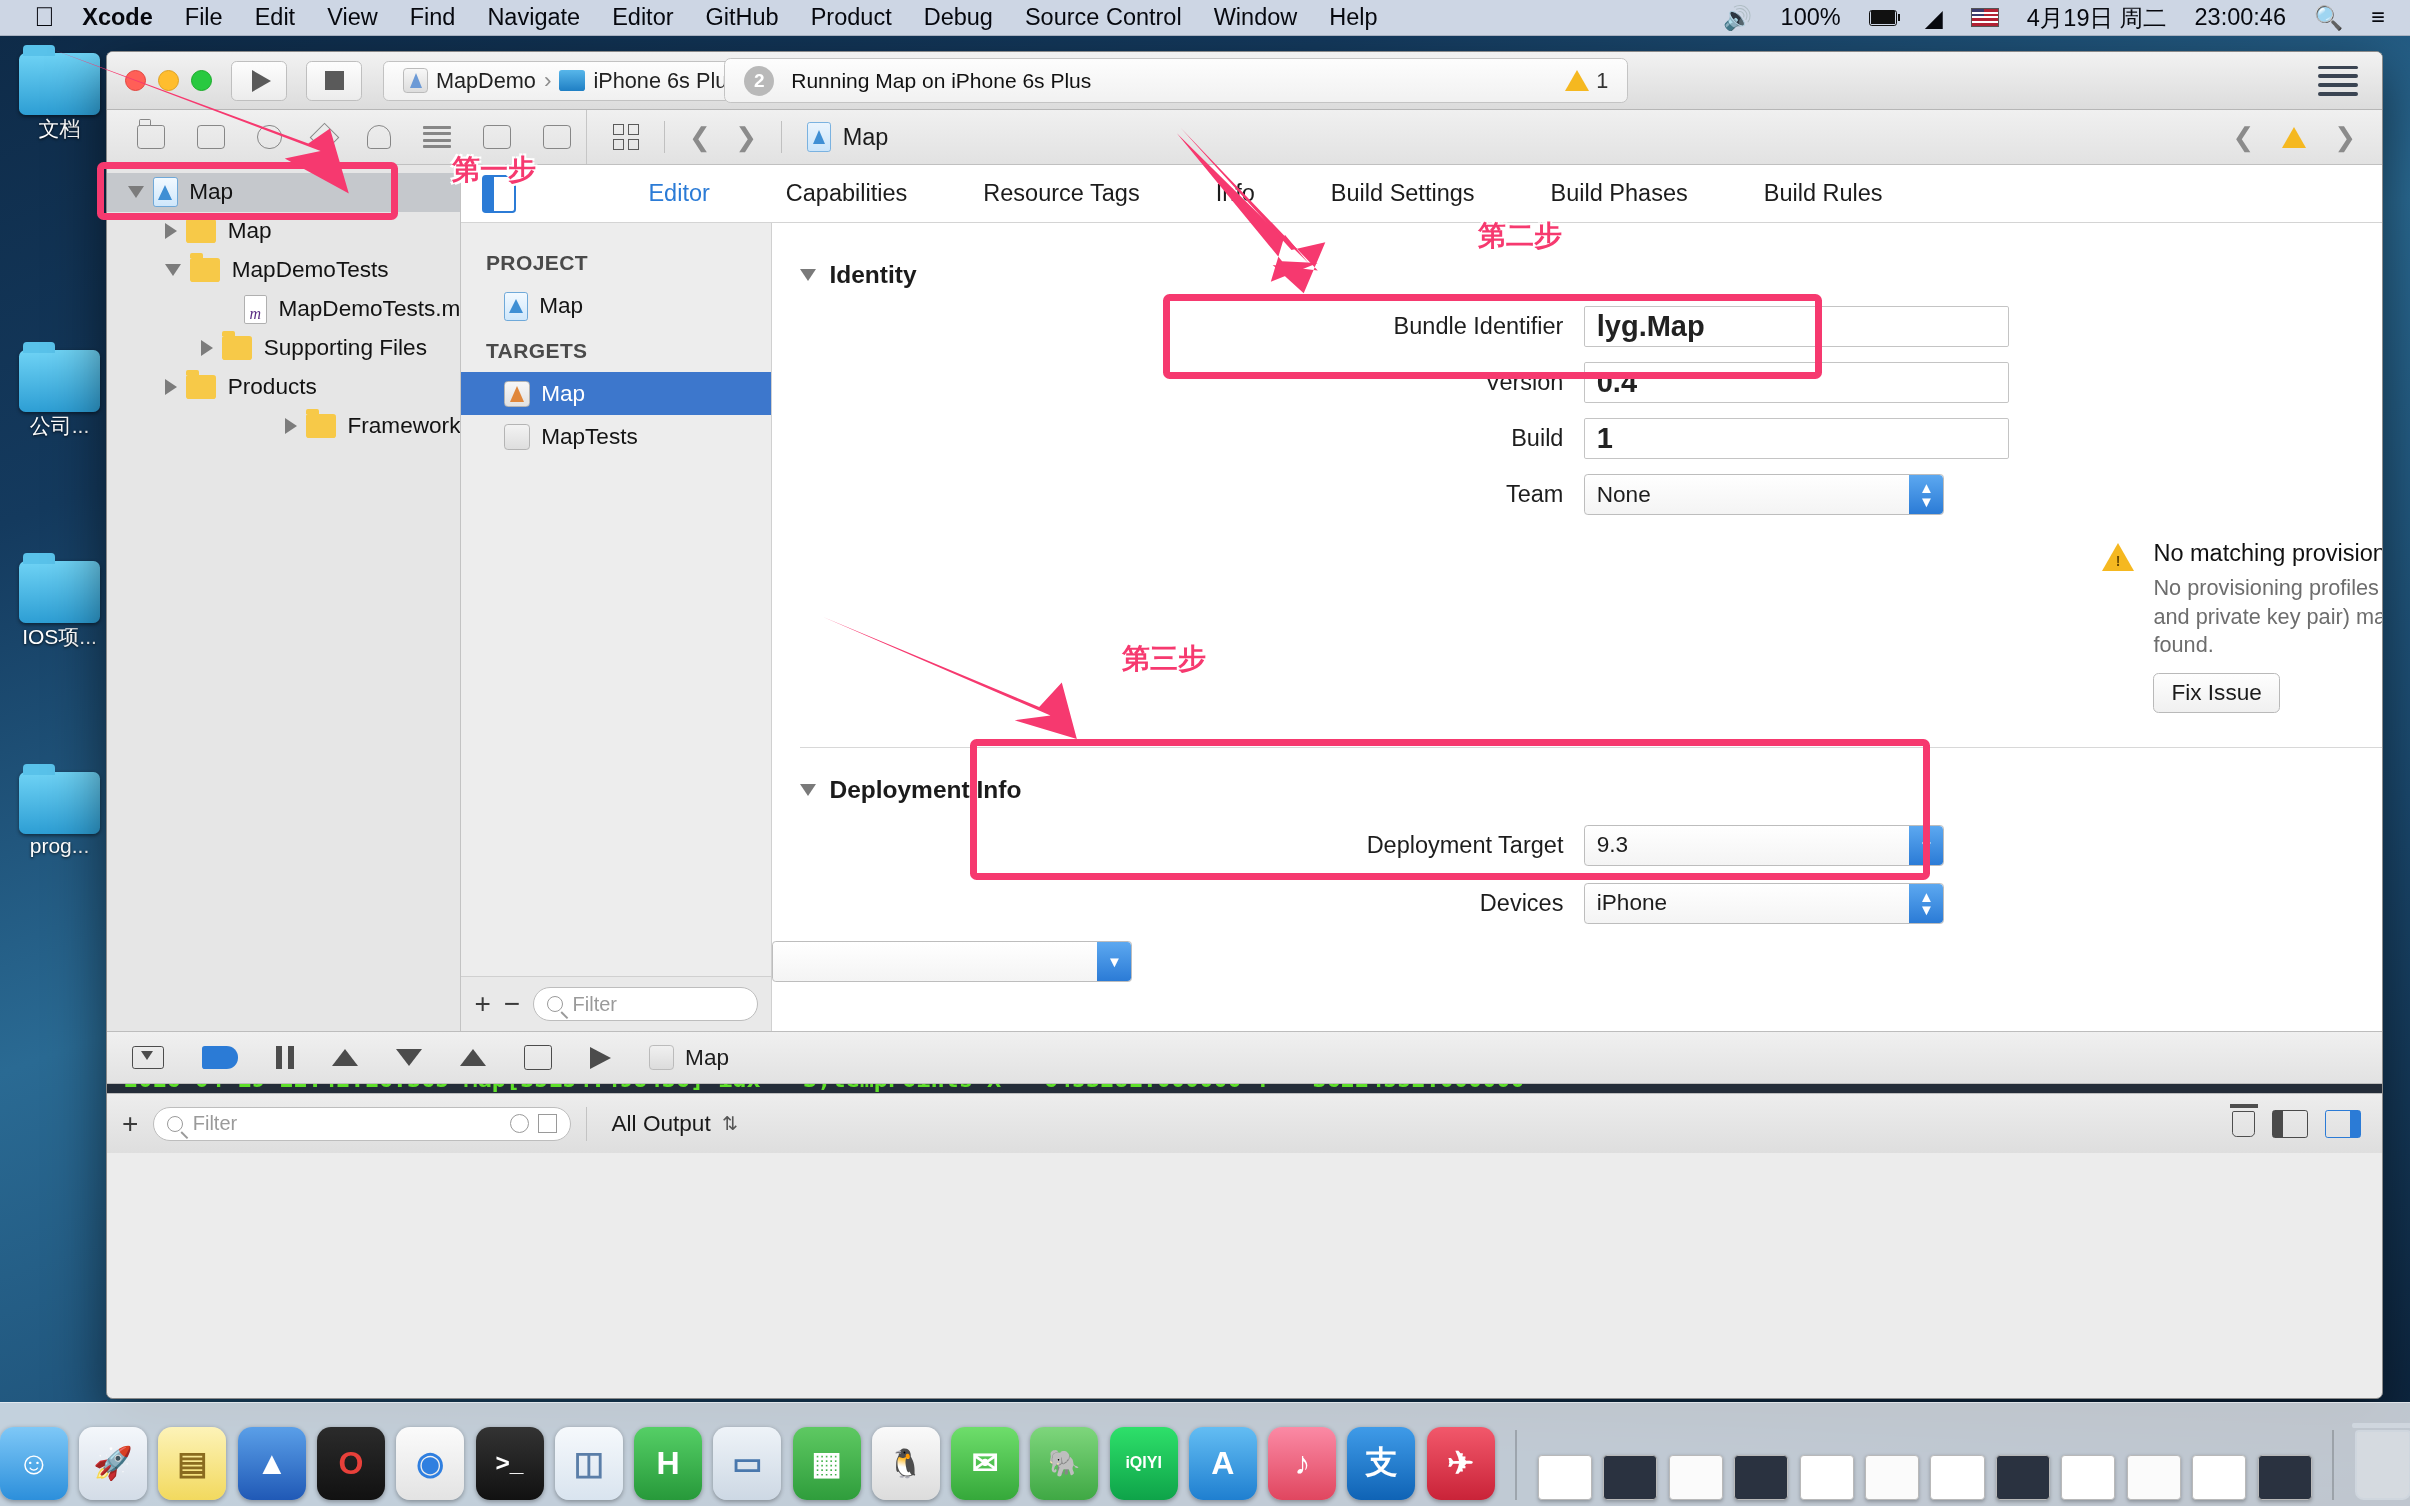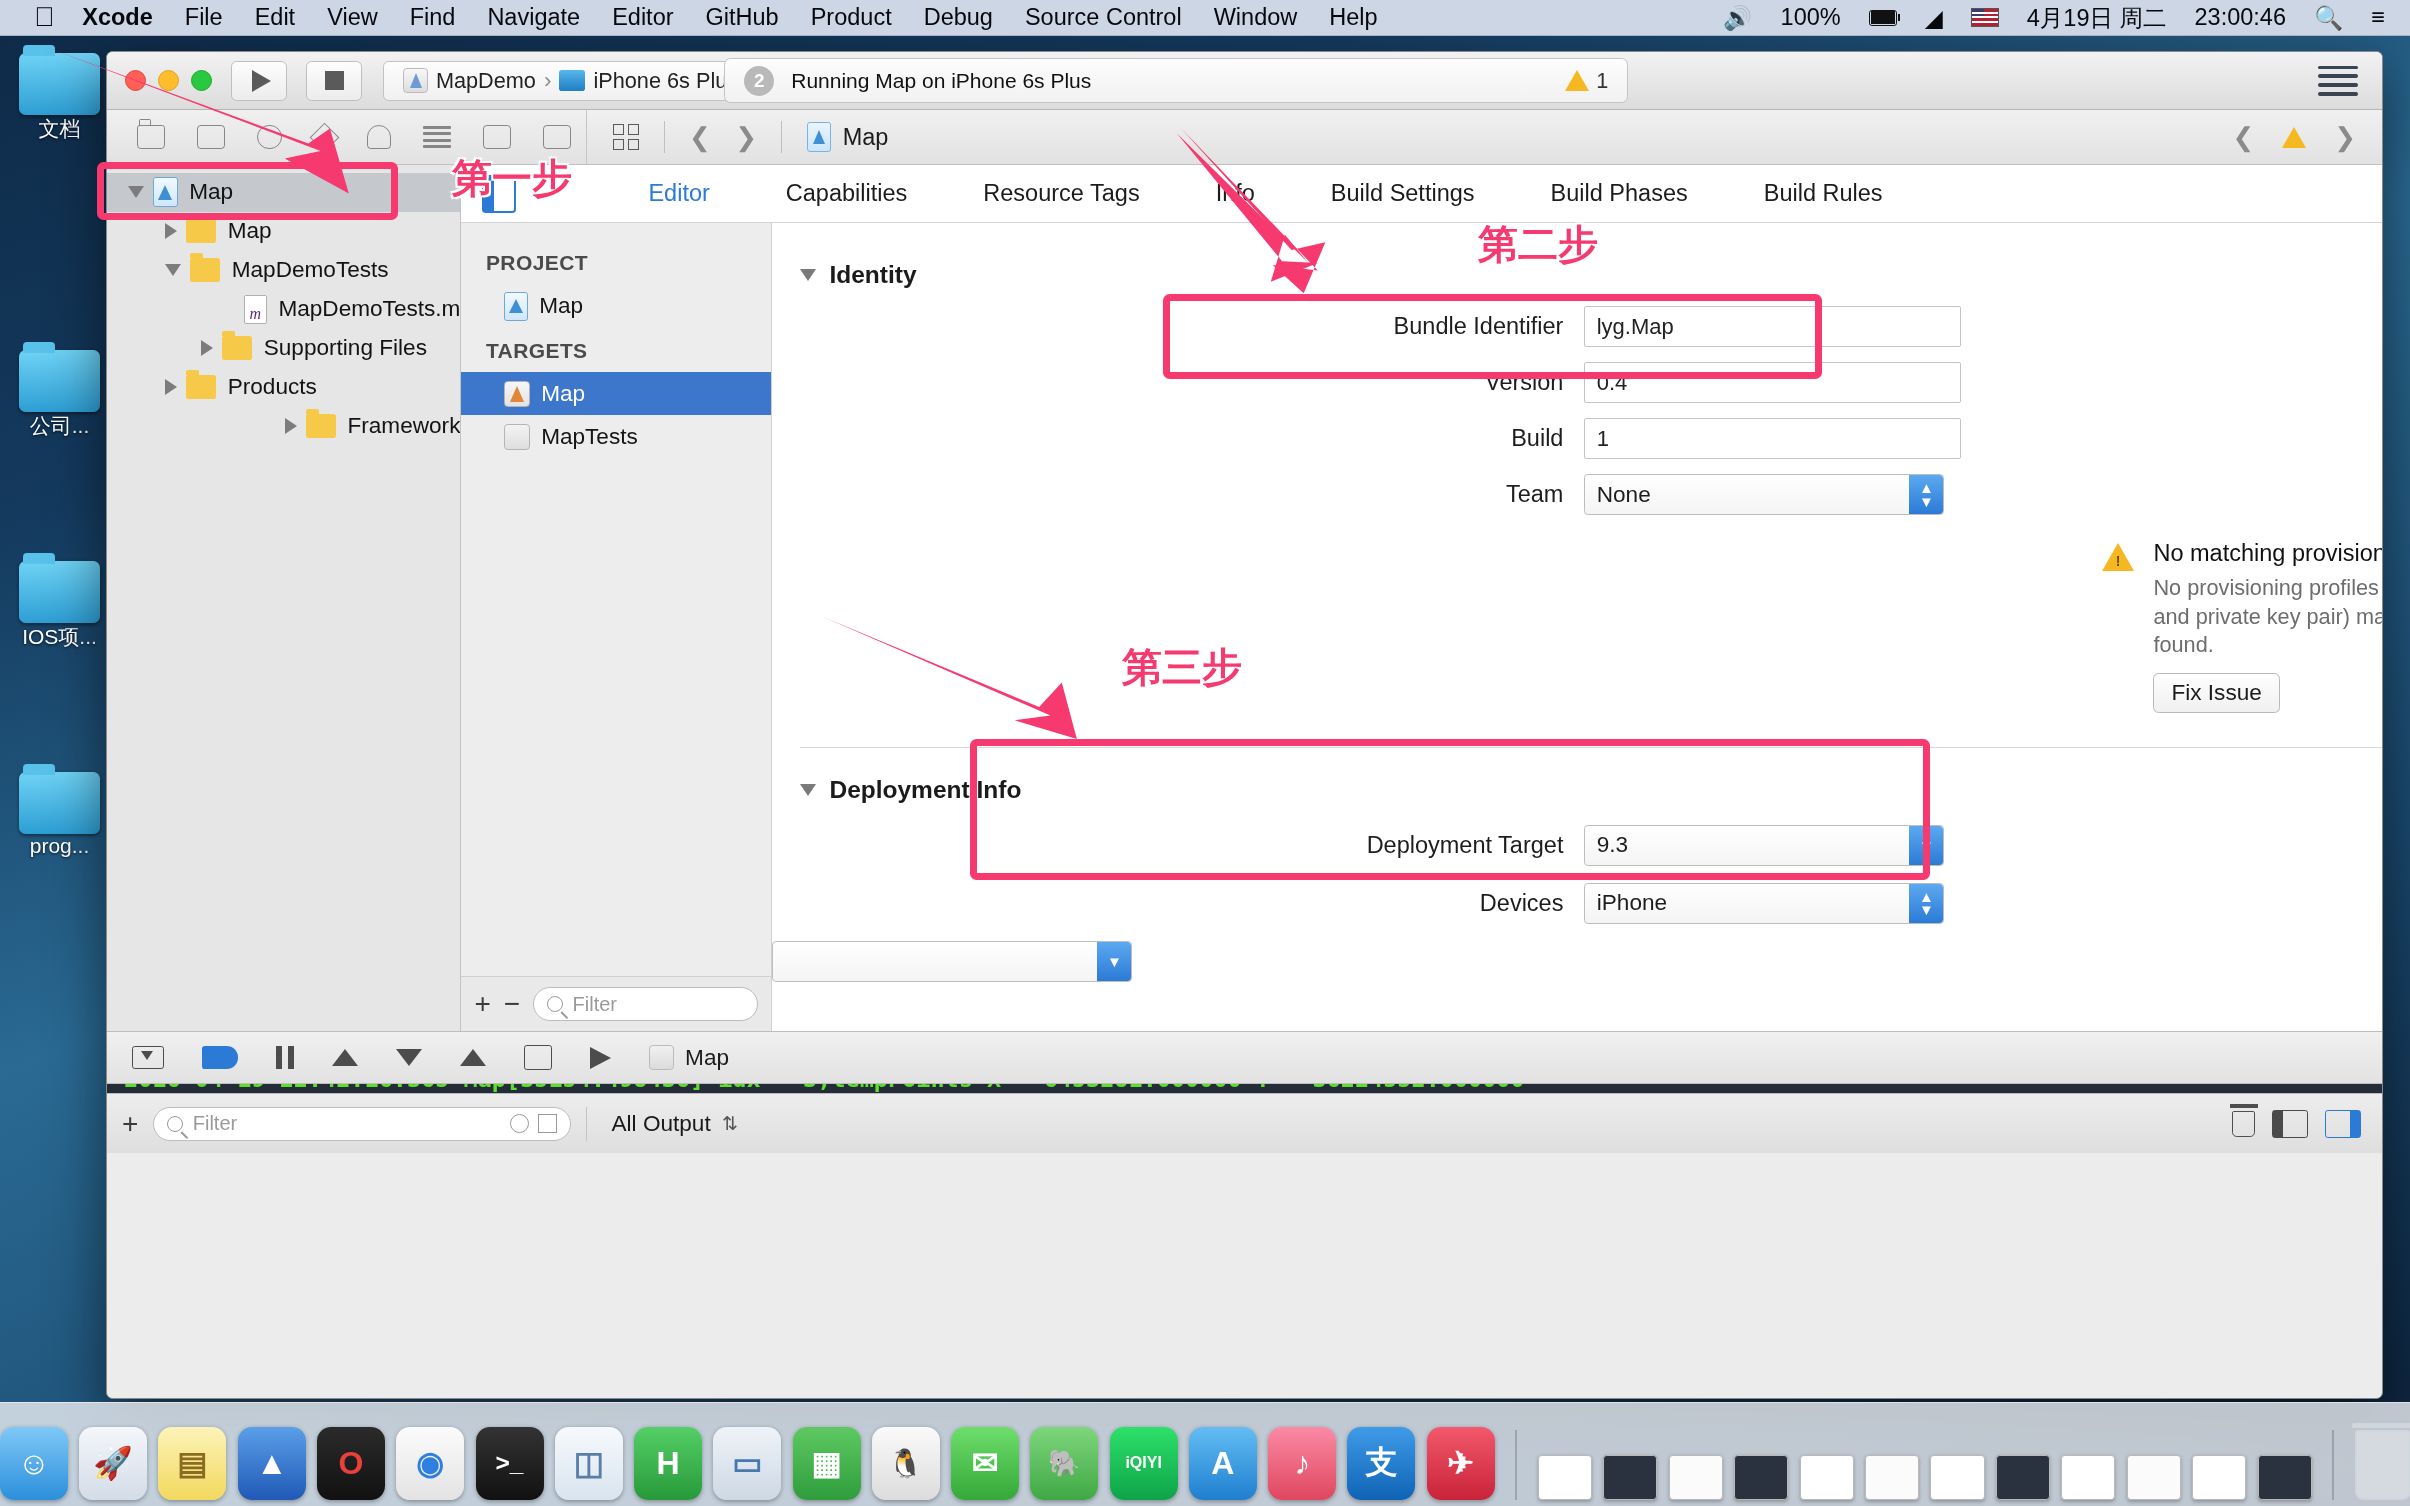--- a/index.html
+++ b/index.html
@@ -136,22 +136,22 @@
   .tgico.test{background:linear-gradient(#f3f3f3,#dedede);}
   .tg-doc{width:23.5px;height:29px;background:linear-gradient(#f2f9ff,#cfe7fb);border:0.9px solid #6fa9d9;border-radius:2.8px;flex:none;position:relative;}
   .tg-doc:after{content:"";position:absolute;left:3.8px;top:6.6px;width:0;height:0;border-left:7.5px solid transparent;border-right:7.5px solid transparent;border-bottom:14px solid #3f8fd4;}
   .tfoot{position:absolute;bottom:0;left:0;right:0;height:55px;border-top:0.9px solid #d0d0d0;background:#e9e9e9;display:flex;align-items:center;padding:0 13px;gap:13px;}
 
   .form{flex:1;padding:38px 0 0 0;position:relative;overflow:hidden;}
   .grp{display:flex;align-items:center;padding-left:28px;font-size:24.5px;font-weight:bold;color:#1b1b1b;gap:13px;margin-bottom:17px;}
   .grp .d{width:0;height:0;border-top:12.2px solid #7a7a7a;border-left:8.5px solid transparent;border-right:8.5px solid transparent;}
   .frow{display:flex;align-items:center;margin-bottom:15px;}
   .flabel{width:812px;text-align:right;padding-right:21px;font-size:23.5px;color:#1d1d1d;}
-  .finput{width:377px;height:41px;border:0.9px solid #c4c4c4;background:#fff;font-size:22px;color:#222;
-     display:flex;align-items:center;padding:0 11.3px;border-radius:1.9px;}
+  .finput{width:425px;height:41px;border:0.9px solid #c4c4c4;background:#fff;font-size:29px;color:#222;
+     display:flex;align-items:center;padding:0 11.3px;border-radius:1.9px;font-weight:bold;}
   .fselect{width:360px;height:41px;border:0.9px solid #bdbdbd;background:linear-gradient(#fff,#f4f4f4);
      border-radius:3.8px;display:flex;align-items:center;padding:0 11.3px;font-size:22.6px;color:#1d1d1d;position:relative;}
   .fselect .sb{position:absolute;right:0;top:0;bottom:0;width:34px;background:linear-gradient(#5ca8f0,#2b7bd6);
      border-radius:0 3.8px 3.8px 0;display:flex;flex-direction:column;align-items:center;justify-content:center;color:#fff;font-size:15px;line-height:.9;}
   .warnblk{display:flex;gap:19px;margin:24.5px 0 0 1330px;max-width:697px;}
   .warn-tri{width:0;height:0;border-left:16px solid transparent;border-right:16px solid transparent;border-bottom:28px solid #f5b820;flex:none;margin-top:3.8px;position:relative;}
   .warn-tri:after{content:"!";position:absolute;left:-2.8px;top:9.4px;color:#6b4a00;font-size:14px;font-weight:bold;}
   .warn-title{font-size:23.5px;color:#111;margin-bottom:7.5px;}
   .warn-desc{font-size:21.7px;color:#6d6d6d;line-height:1.32;width:640px;}
   .fixbtn{margin-top:13px;display:inline-flex;align-items:center;justify-content:center;height:40px;padding:0 17px;
@@ -182,21 +182,21 @@
   .bot-right{display:flex;align-items:center;gap:17px;padding-right:21px;}
   .trash{width:22.6px;height:26px;border:1.9px solid #4e4e4e;border-radius:1.9px 1.9px 4.7px 4.7px;position:relative;}
   .trash:before{content:"";position:absolute;top:-7.5px;left:-3.8px;width:28px;height:3.8px;background:#4e4e4e;}
   .pbtn{width:36px;height:28px;border:1.9px solid #4a4a4a;border-radius:2.8px;position:relative;}
   .pbtn i{position:absolute;top:0;bottom:0;width:10.4px;background:#4a4a4a;}
   .pbtn.l i{left:0;} .pbtn.r i{right:0;background:#2b7bd6;}
   .pbtn.r{border-color:#2b7bd6;}
 
   
   .pink-box{position:absolute;border:7.5px solid #f6396f;border-radius:6.6px;pointer-events:none;z-index:60;}
-  .pink-text{position:absolute;color:#f6396f;font-size:40px;font-weight:bold;z-index:62;
+  .pink-text{position:absolute;color:#f6396f;font-size:28px;font-weight:bold;z-index:62;
      text-shadow:-1.9px -1.9px 0 #fff,1.9px -1.9px 0 #fff,-1.9px 1.9px 0 #fff,1.9px 1.9px 0 #fff;}
   .pink-arrow{position:absolute;z-index:61;}
 
   
   .dock{position:absolute;left:0;bottom:0;width:2411px;height:105px;background:rgba(236,240,245,.80);
      border-top:0.9px solid rgba(255,255,255,.5);display:flex;align-items:flex-end;justify-content:center;gap:11.3px;padding-bottom:7.5px;z-index:70;}
   .dk{width:73px;height:73px;border-radius:14px;display:flex;align-items:center;justify-content:center;
      font-size:32px;color:#fff;font-weight:bold;box-shadow:0 1.9px 4.7px rgba(0,0,0,.3);}
   .dock .sep{width:1.9px;height:70px;background:rgba(0,0,0,.18);margin:0 9.4px;}
   .mini{width:58px;height:45px;background:#fff;border:0.9px solid #b9b9b9;border-radius:3.8px;

